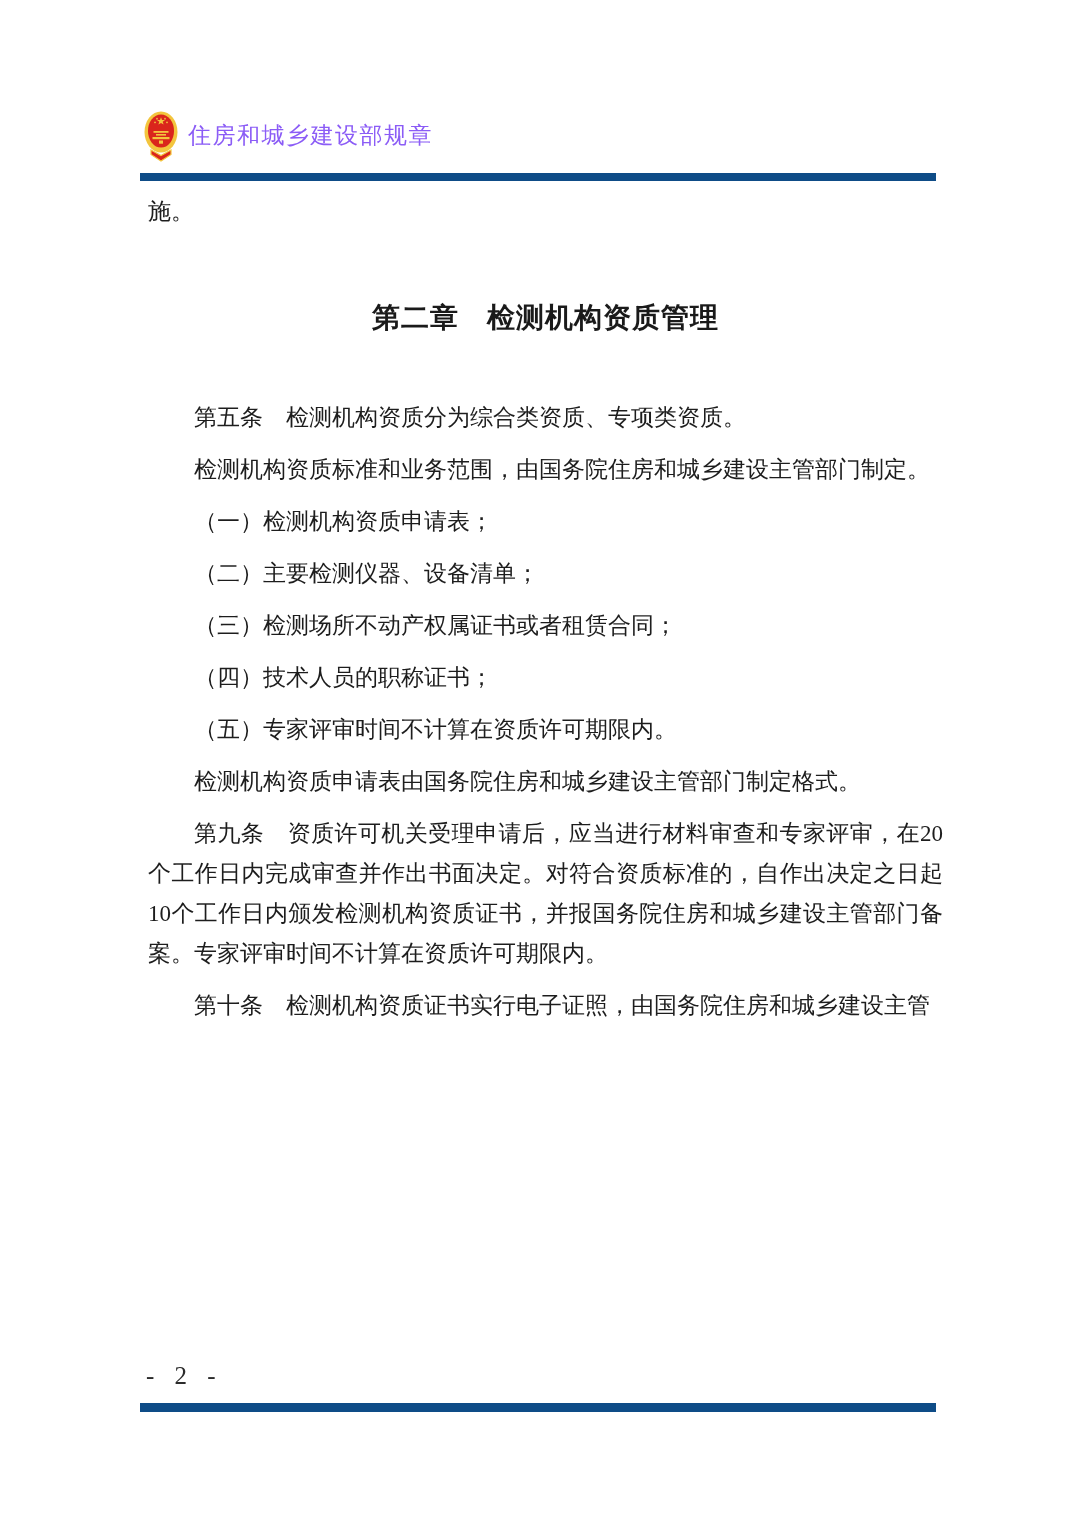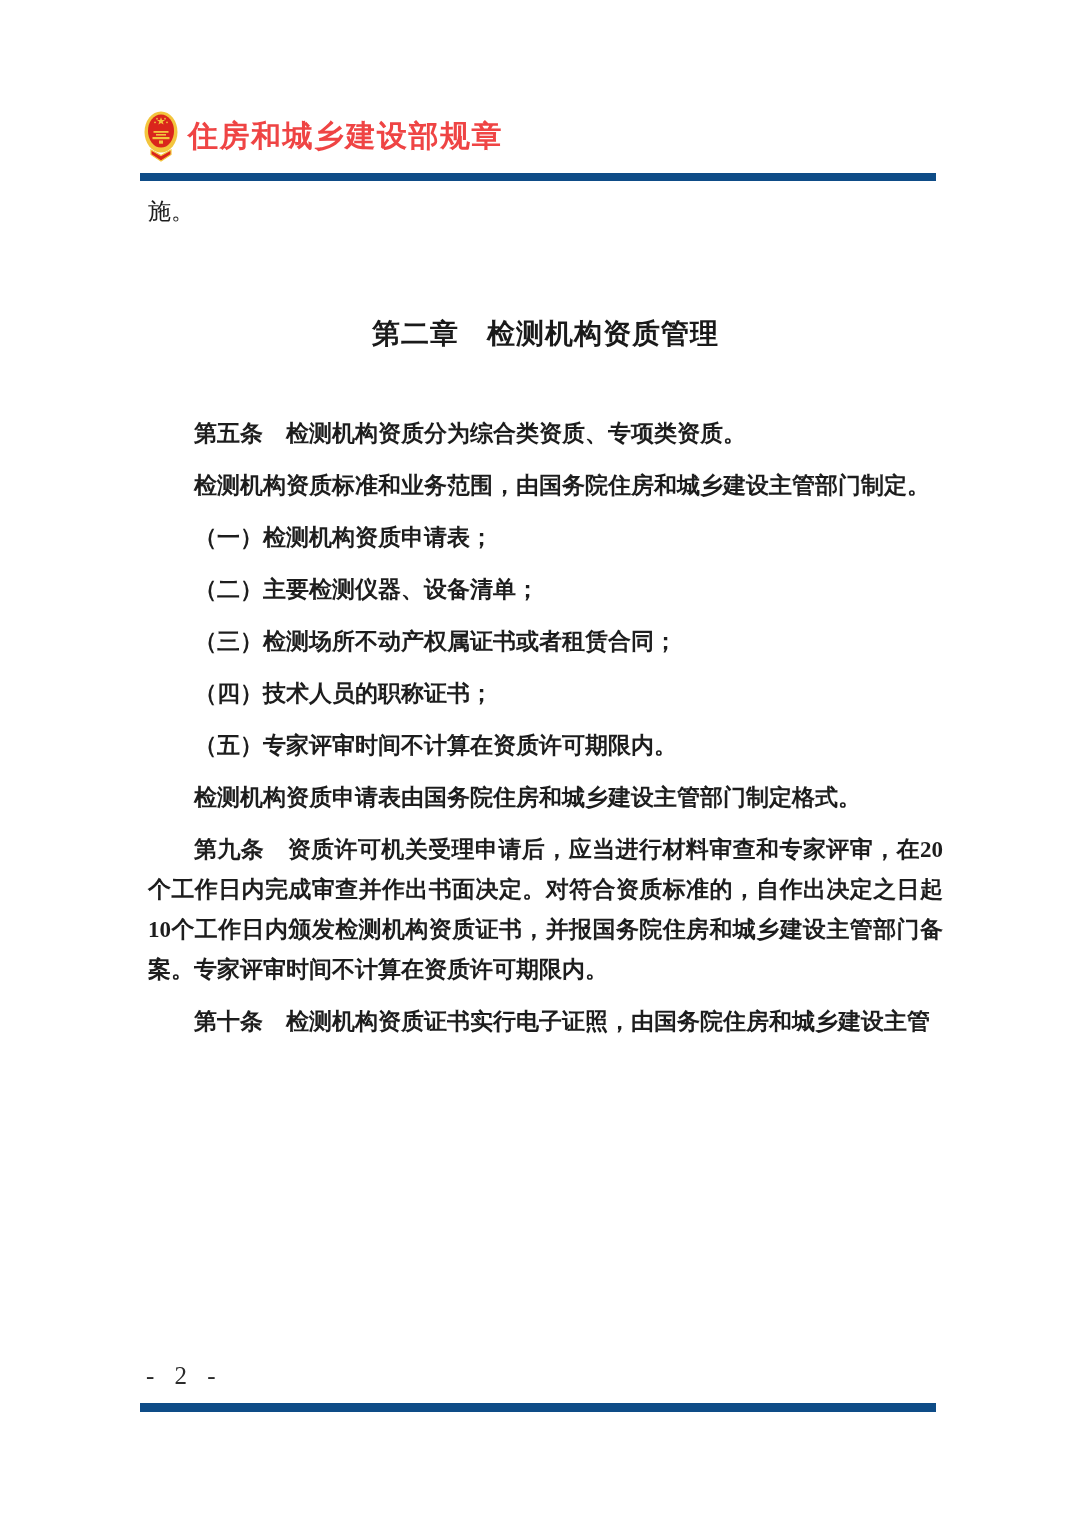--- a/index.html
+++ b/index.html
@@ -12,47 +12,46 @@
     color:#1d1d1d;
   }
 
   
   .header-row {
     position:absolute; left:144px; top:110px;
     display:flex; align-items:center; gap:10px;
   }
   .emblem { width:34px; height:52px; flex:0 0 auto; }
   .header-title {
-    font-size:30px;
-    color:#ef4444;
+    font-size:23px;
+    color:#8b5cf6;
     letter-spacing:1.5px;
     line-height:52px;
     white-space:nowrap;
-    font-weight:bold;
   }
   .header-rule {
     position:absolute; left:140px; top:173px;
     width:796px; height:8px;
     background:#0e4c87;
   }
 
   
   .content {
     position:absolute; left:148px; top:192px;
     width:795px;
     font-size:23px;
   }
   .content p {
     margin:0 0 12px 0;
     line-height:40px;
     text-align:justify;
   }
-  .content p.indent { text-indent:2em;font-weight:bold; }
+  .content p.indent { text-indent:2em; }
   .chapter {
-    margin:80px 0 58px 0;
+    margin:64px 0 58px 0;
     text-align:center;
     font-family:"Liberation Sans", sans-serif;
     font-weight:bold;
     font-size:28px;
     line-height:44px;
     color:#1a1a1a;
     letter-spacing:1px;
   }
   .chapter .chapter-num { margin-right:1em; }
 

